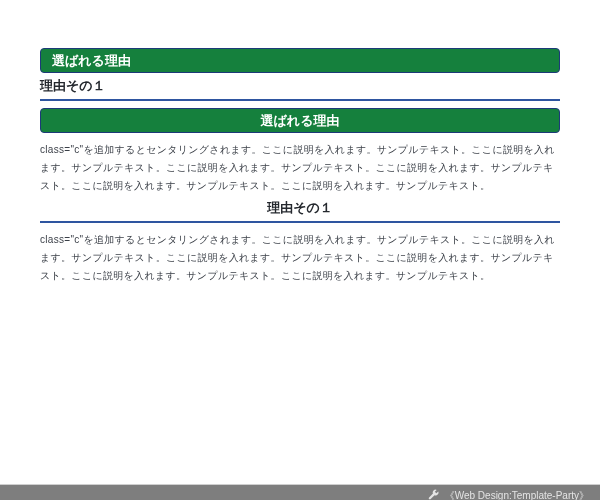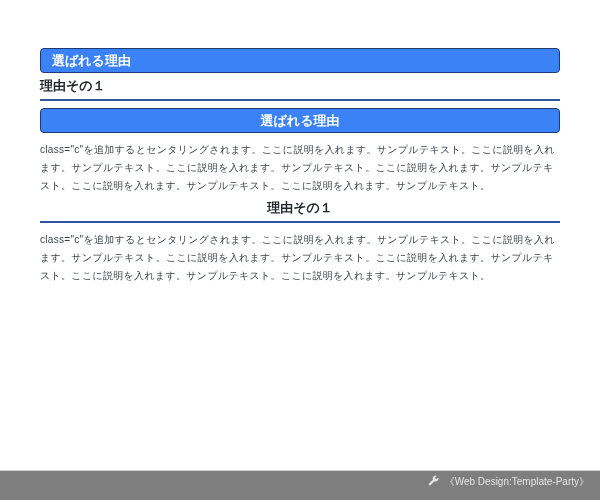--- a/index.html
+++ b/index.html
@@ -12,21 +12,21 @@
     width: 600px;
     height: 500px;
     position: relative;
     overflow: hidden;
   }
   .content {
     margin: 0 40px;
     padding-top: 48px;
   }
   .h2bar {
-    background: #3b82f6;
+    background: #15803d;
     border: 1px solid #1d3a78;
     border-radius: 4px;
     color: #ffffff;
     font-size: 13px;
     font-weight: bold;
     line-height: 15px;
     padding: 4px 11px;
     margin: 7px 0 0 0;
   }
   section:first-child .h2bar {
@@ -49,21 +49,21 @@
     letter-spacing: 0.3px;
   }
   .c {
     text-align: center;
   }
   .site-footer {
     position: absolute;
     left: 0;
     right: 0;
     bottom: 0;
-    height: 30px;
+    height: 16px;
     box-sizing: border-box;
     background: #7e7e7e;
     border-top: 1px solid #cfcfcf;
     color: #e4e4e4;
     font-size: 10px;
     line-height: 21px;
     text-align: right;
     padding: 0 11px;
   }
   .footer-icon {

